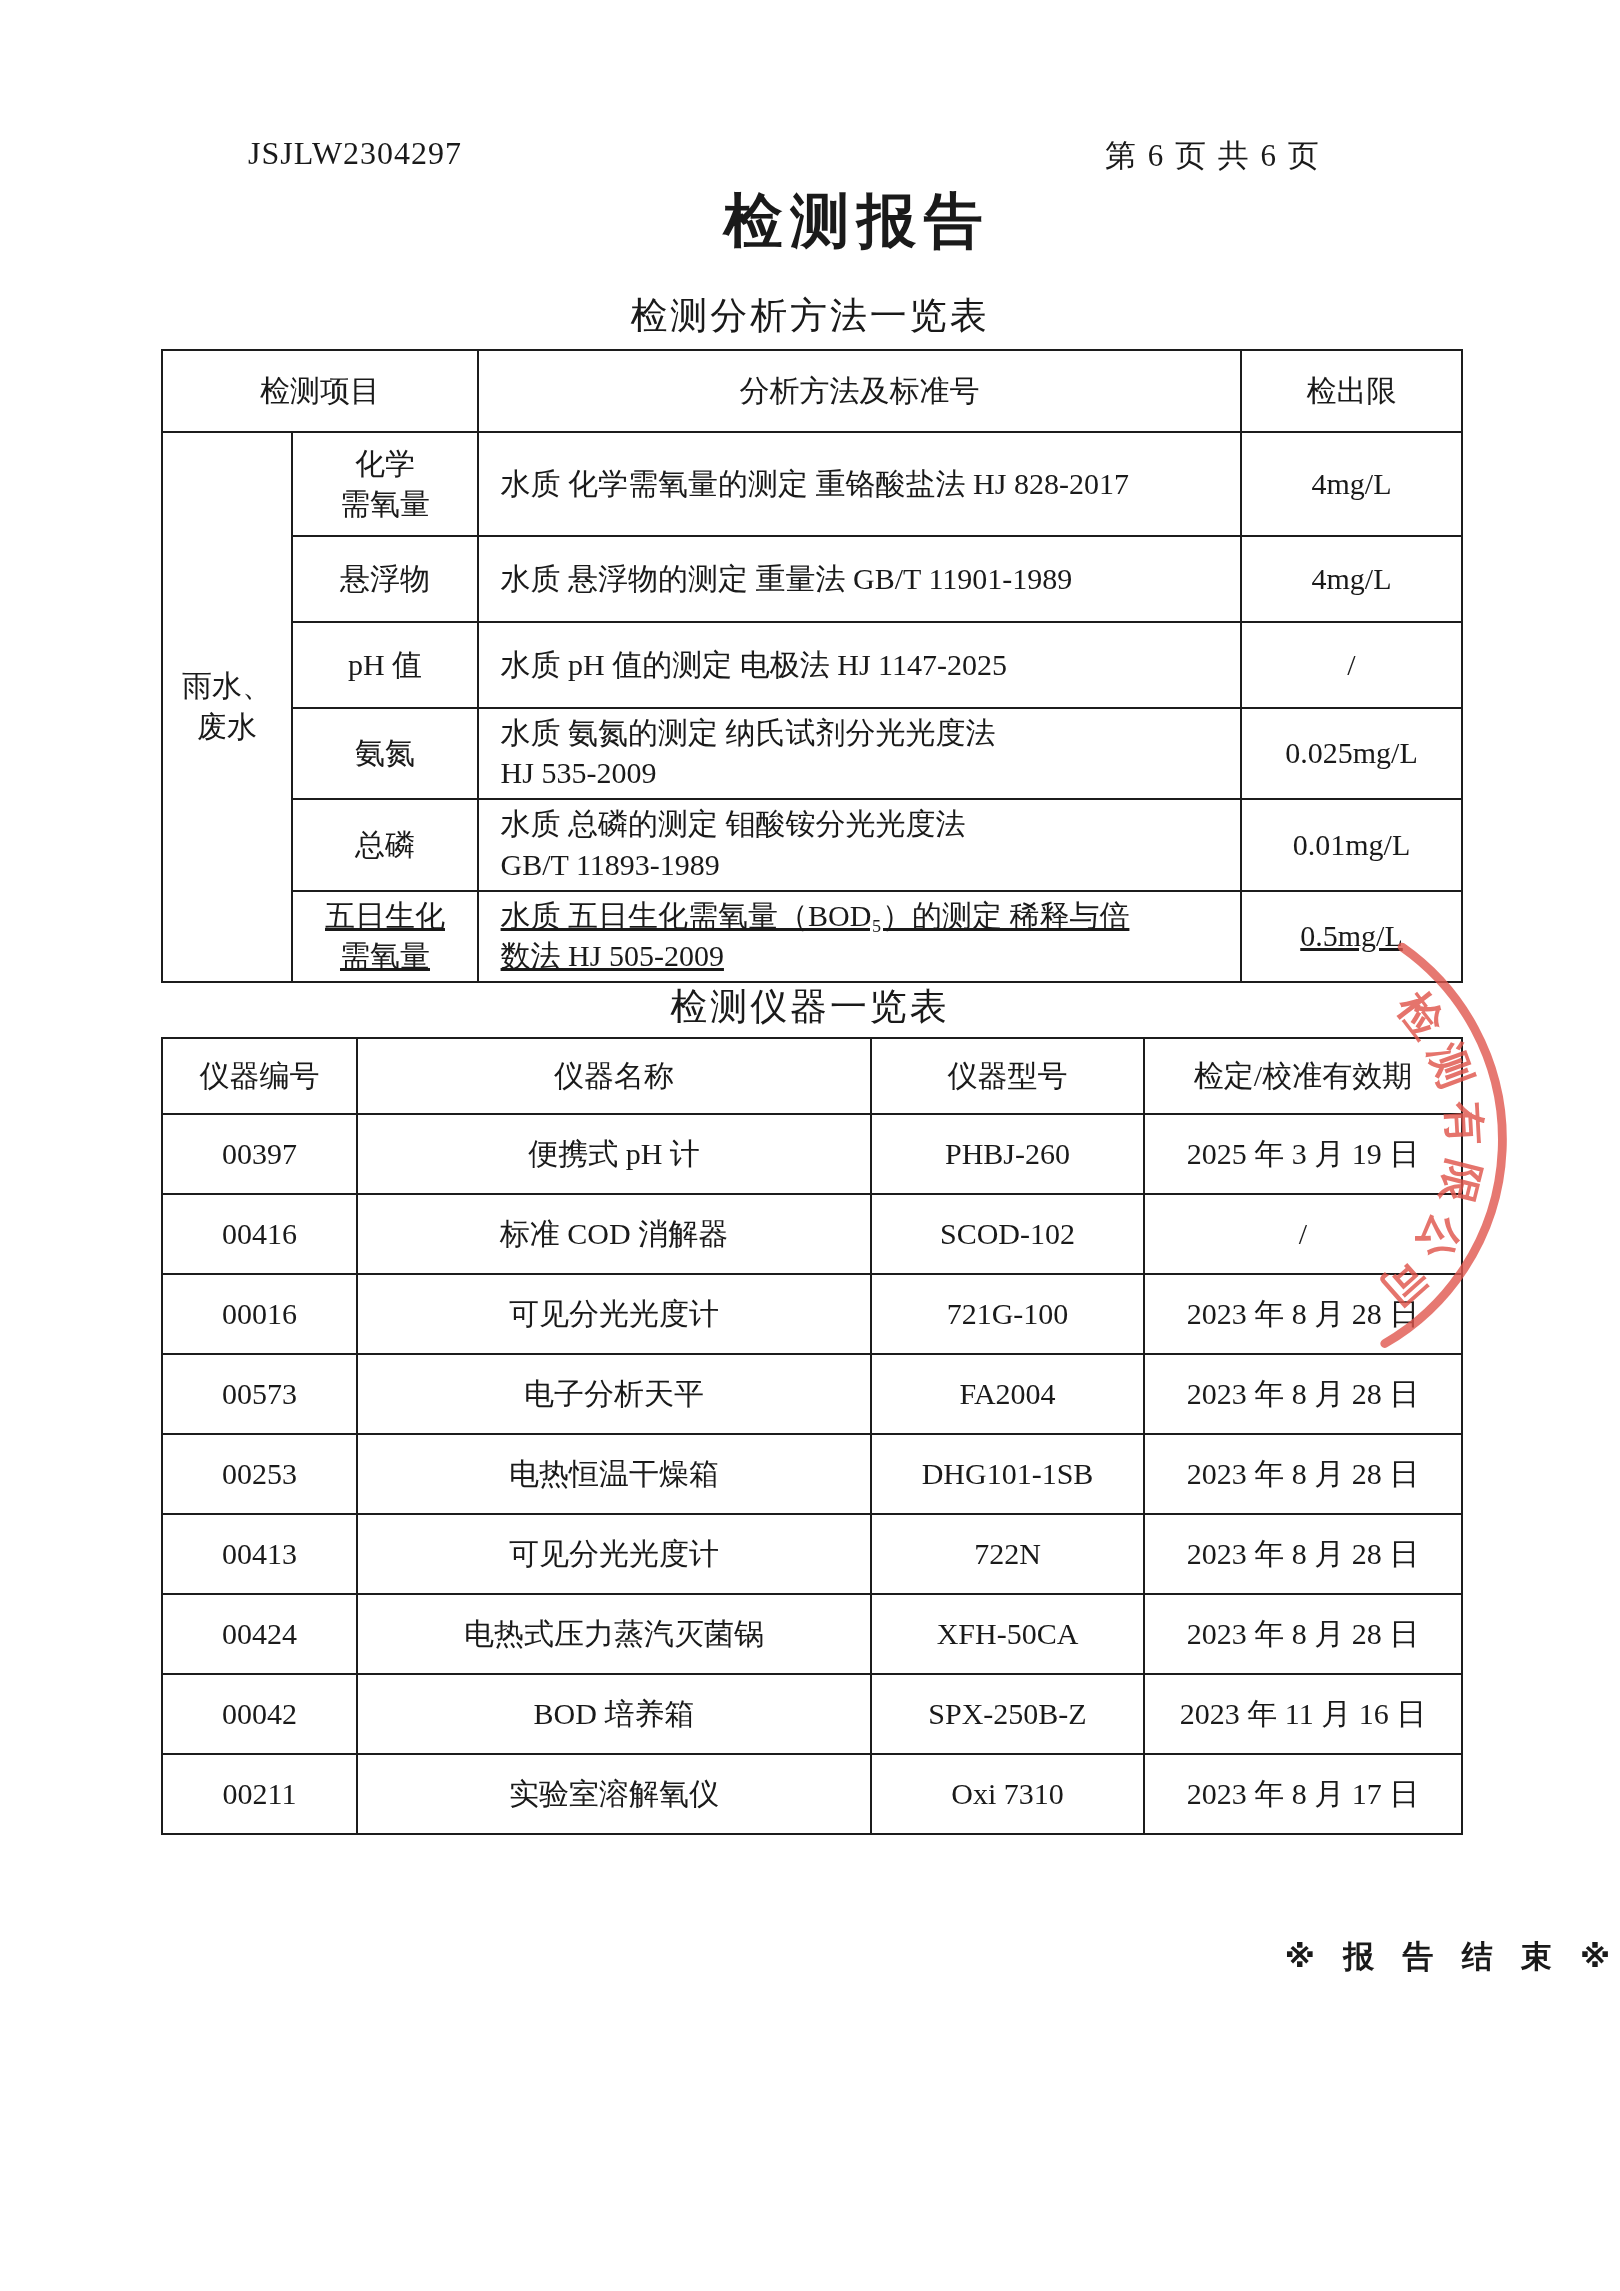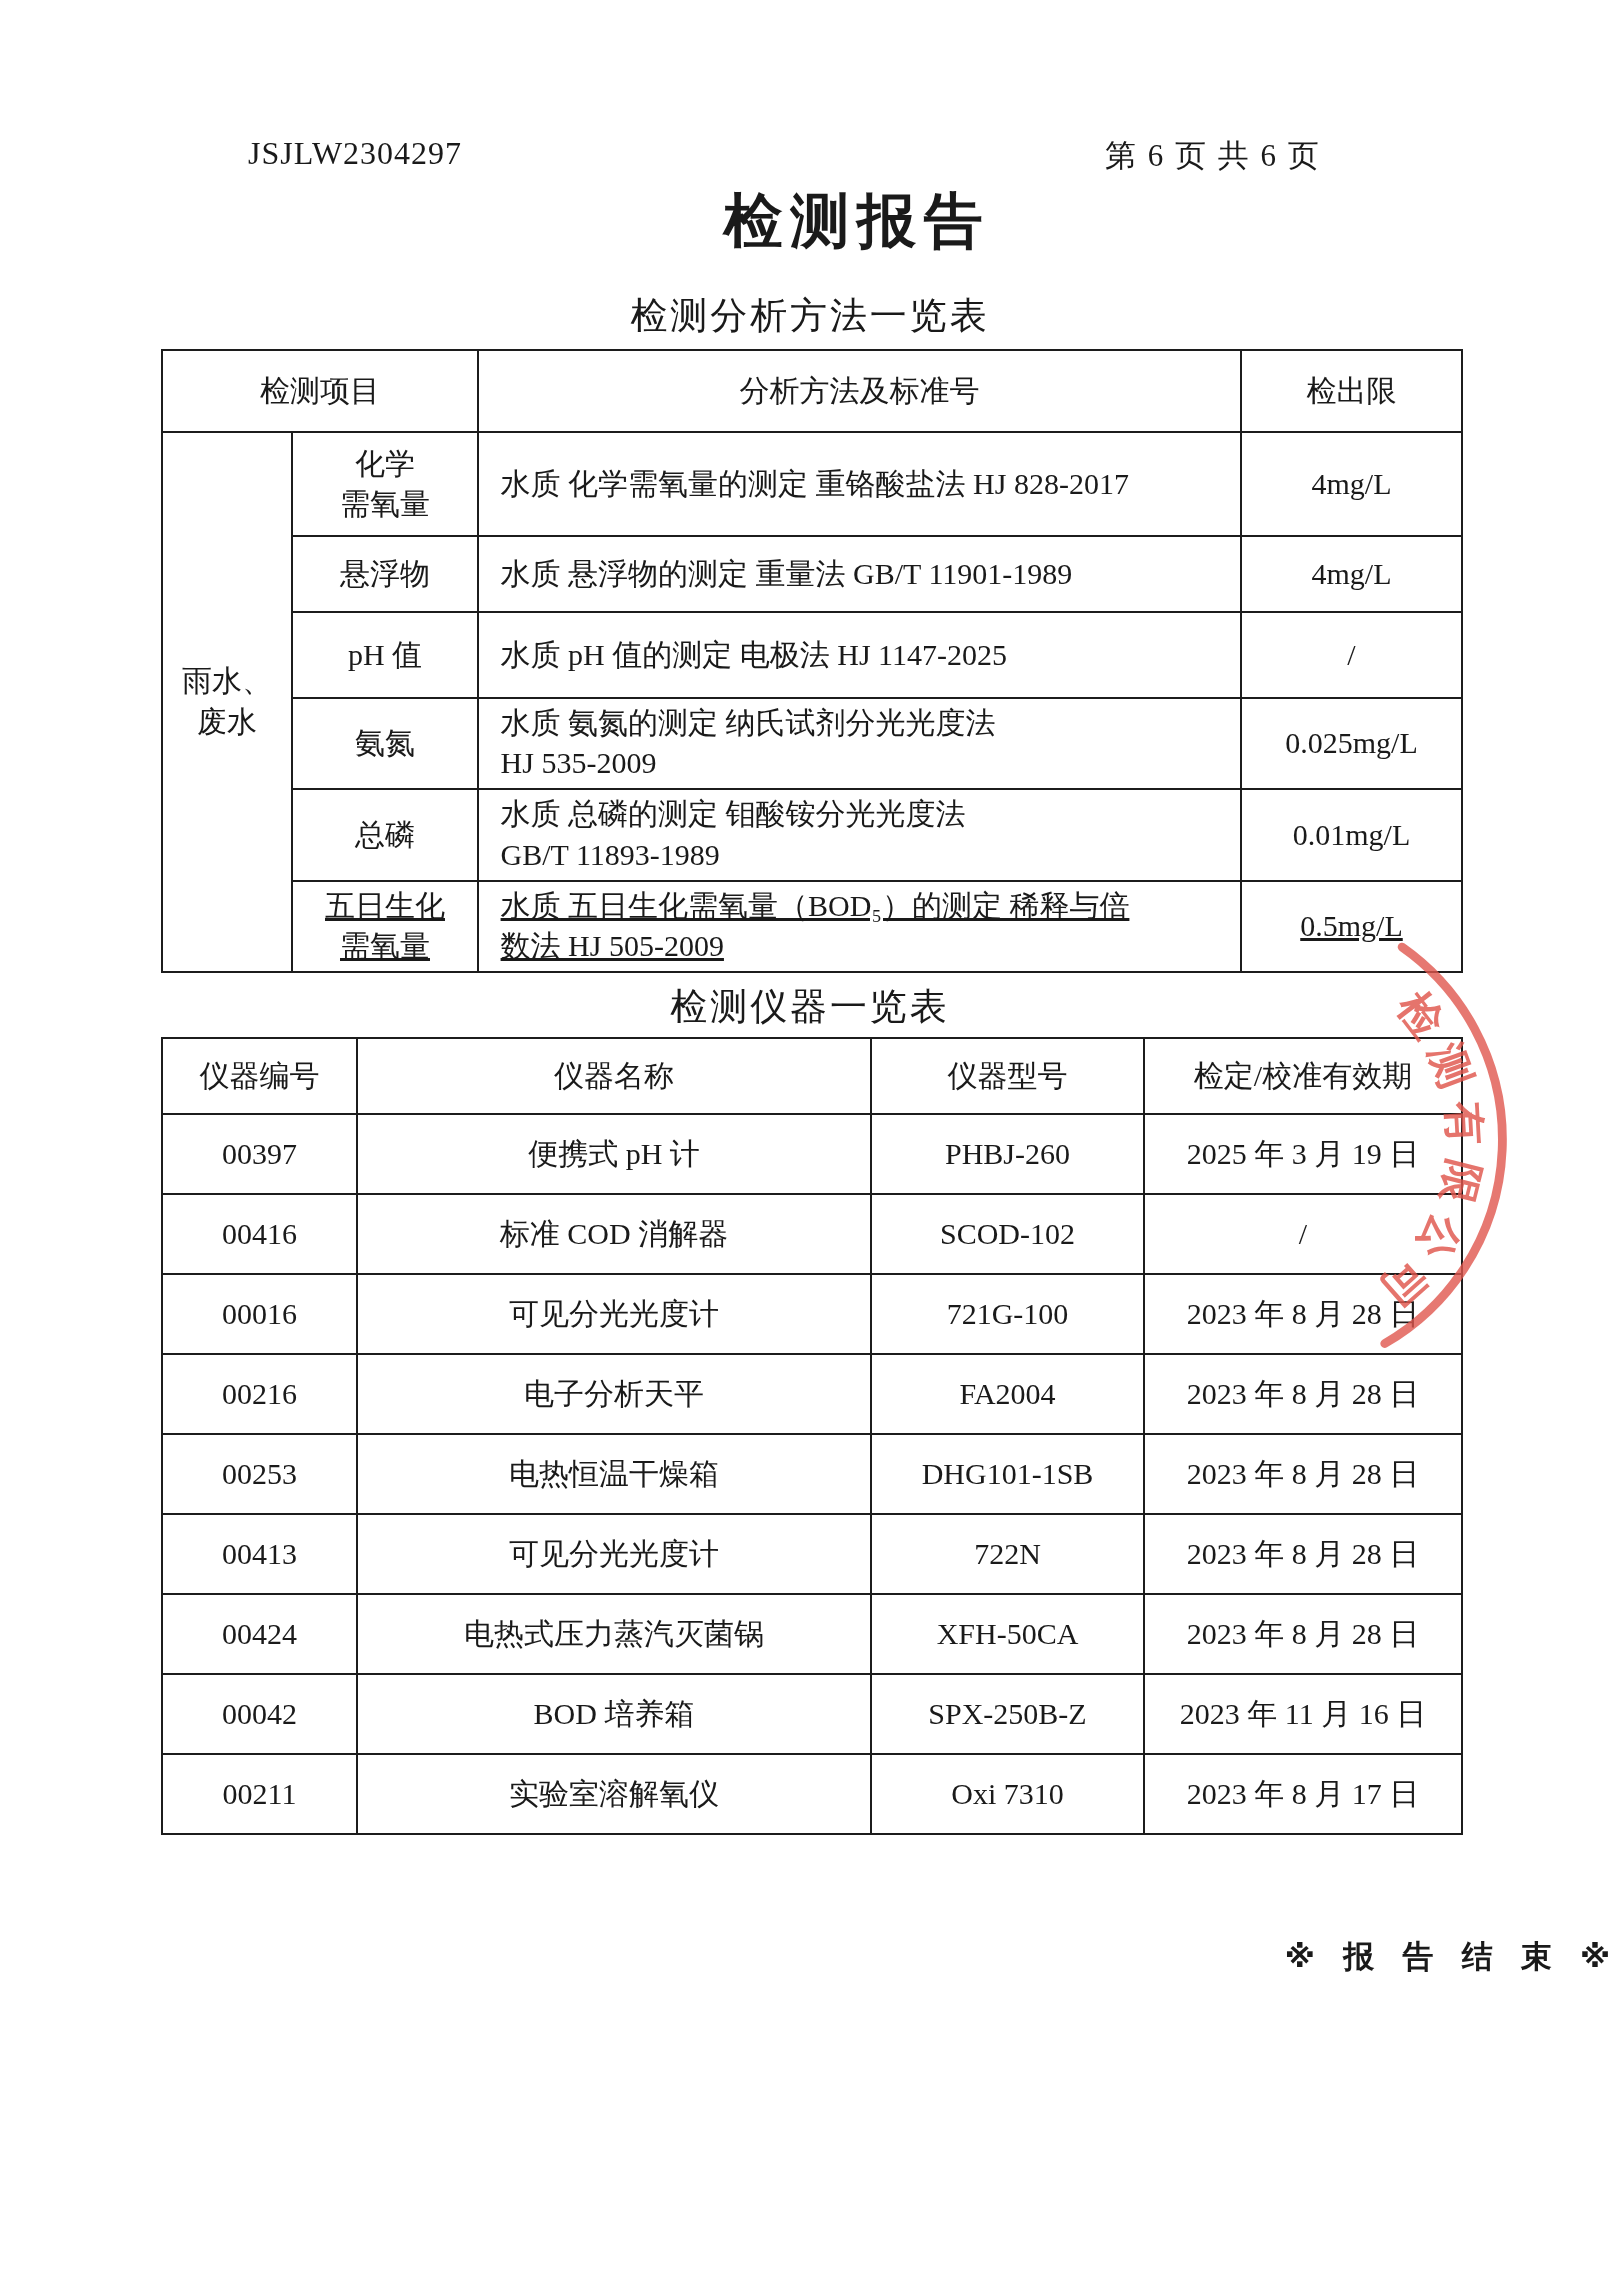--- a/index.html
+++ b/index.html
@@ -51,21 +51,21 @@
     white-space:pre-line;
     line-height:1.35;
   }
   table.rpt { border:2.9px solid #1c1c1c; }
   .t-methods { top:349px; }
   .t-methods td.method-cell {
     text-align:left; padding-left:21.6px;
   }
   .t-methods tr.hrow       { height:82px; }
   .t-methods tr.r0 { height:104px; }
-  .t-methods tr.r1 { height:76px; }
+  .t-methods tr.r1 { height:86px; }
   .t-methods tr.r2 { height:86px; }
   .t-methods tr.r3 { height:90px; }
   .t-methods tr.r4 { height:92px; }
   .t-methods tr.r5 { height:88px;text-decoration:underline; }
 
   .t-instruments { top:1037px; }
   .t-instruments tr.hrow { height:76px; }
   .t-instruments tr.irow { height:80px; }
 
   .footer-mark {
@@ -174,21 +174,21 @@
         <td>SCOD-102</td>
         <td>/</td>
       </tr>
       <tr class="irow">
         <td>00016</td>
         <td>可见分光光度计</td>
         <td>721G-100</td>
         <td>2023 年 8 月 28 日</td>
       </tr>
       <tr class="irow">
-        <td>00216</td>
+        <td>00573</td>
         <td>电子分析天平</td>
         <td>FA2004</td>
         <td>2023 年 8 月 28 日</td>
       </tr>
       <tr class="irow">
         <td>00253</td>
         <td>电热恒温干燥箱</td>
         <td>DHG101-1SB</td>
         <td>2023 年 8 月 28 日</td>
       </tr>

